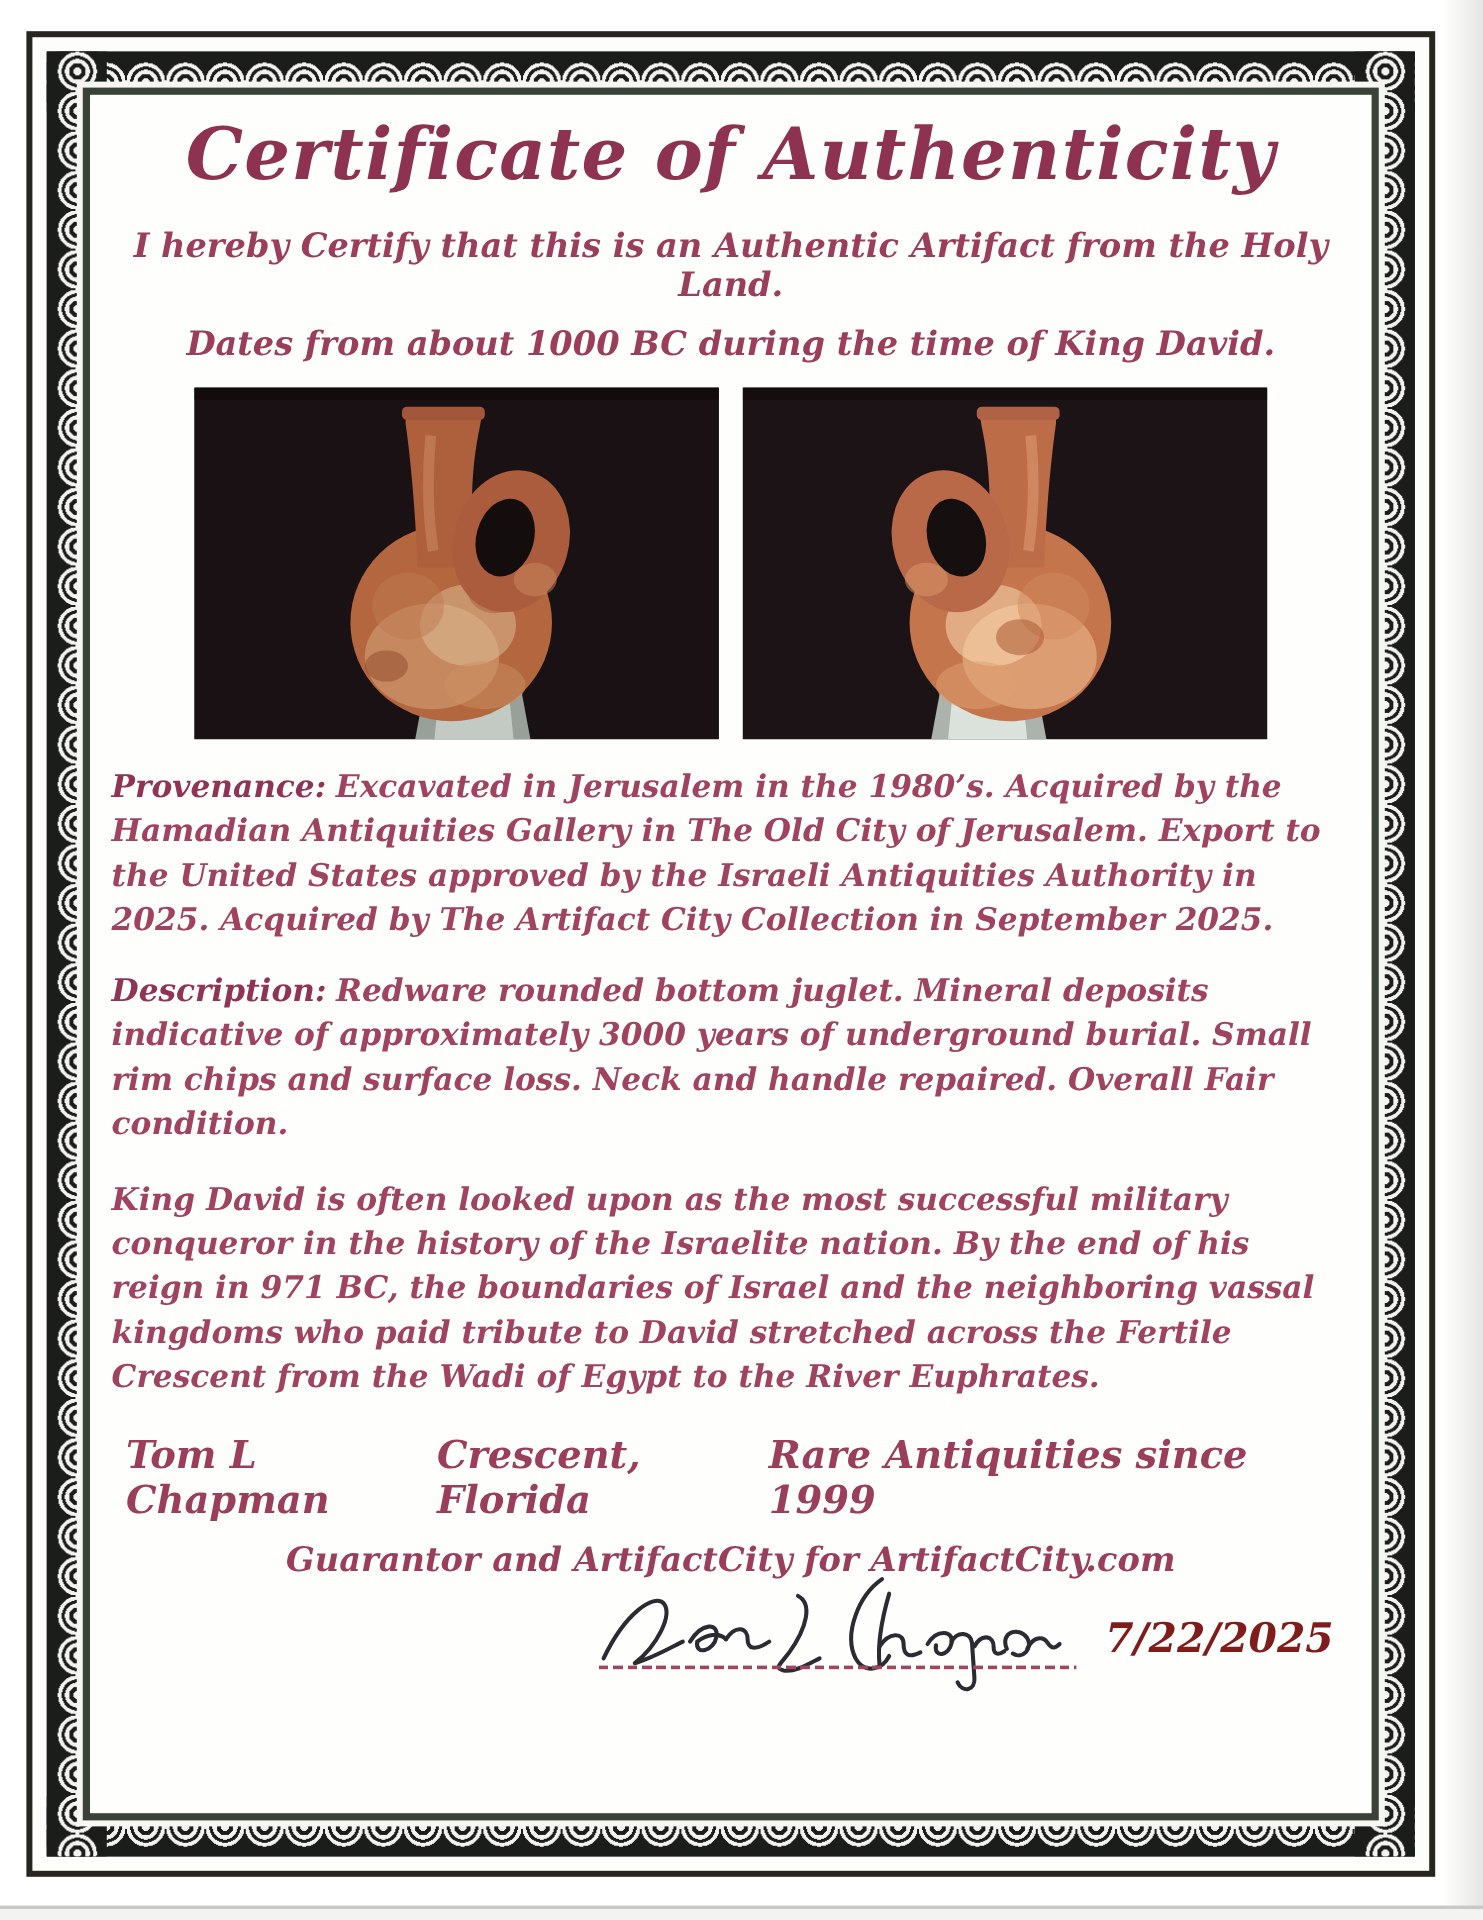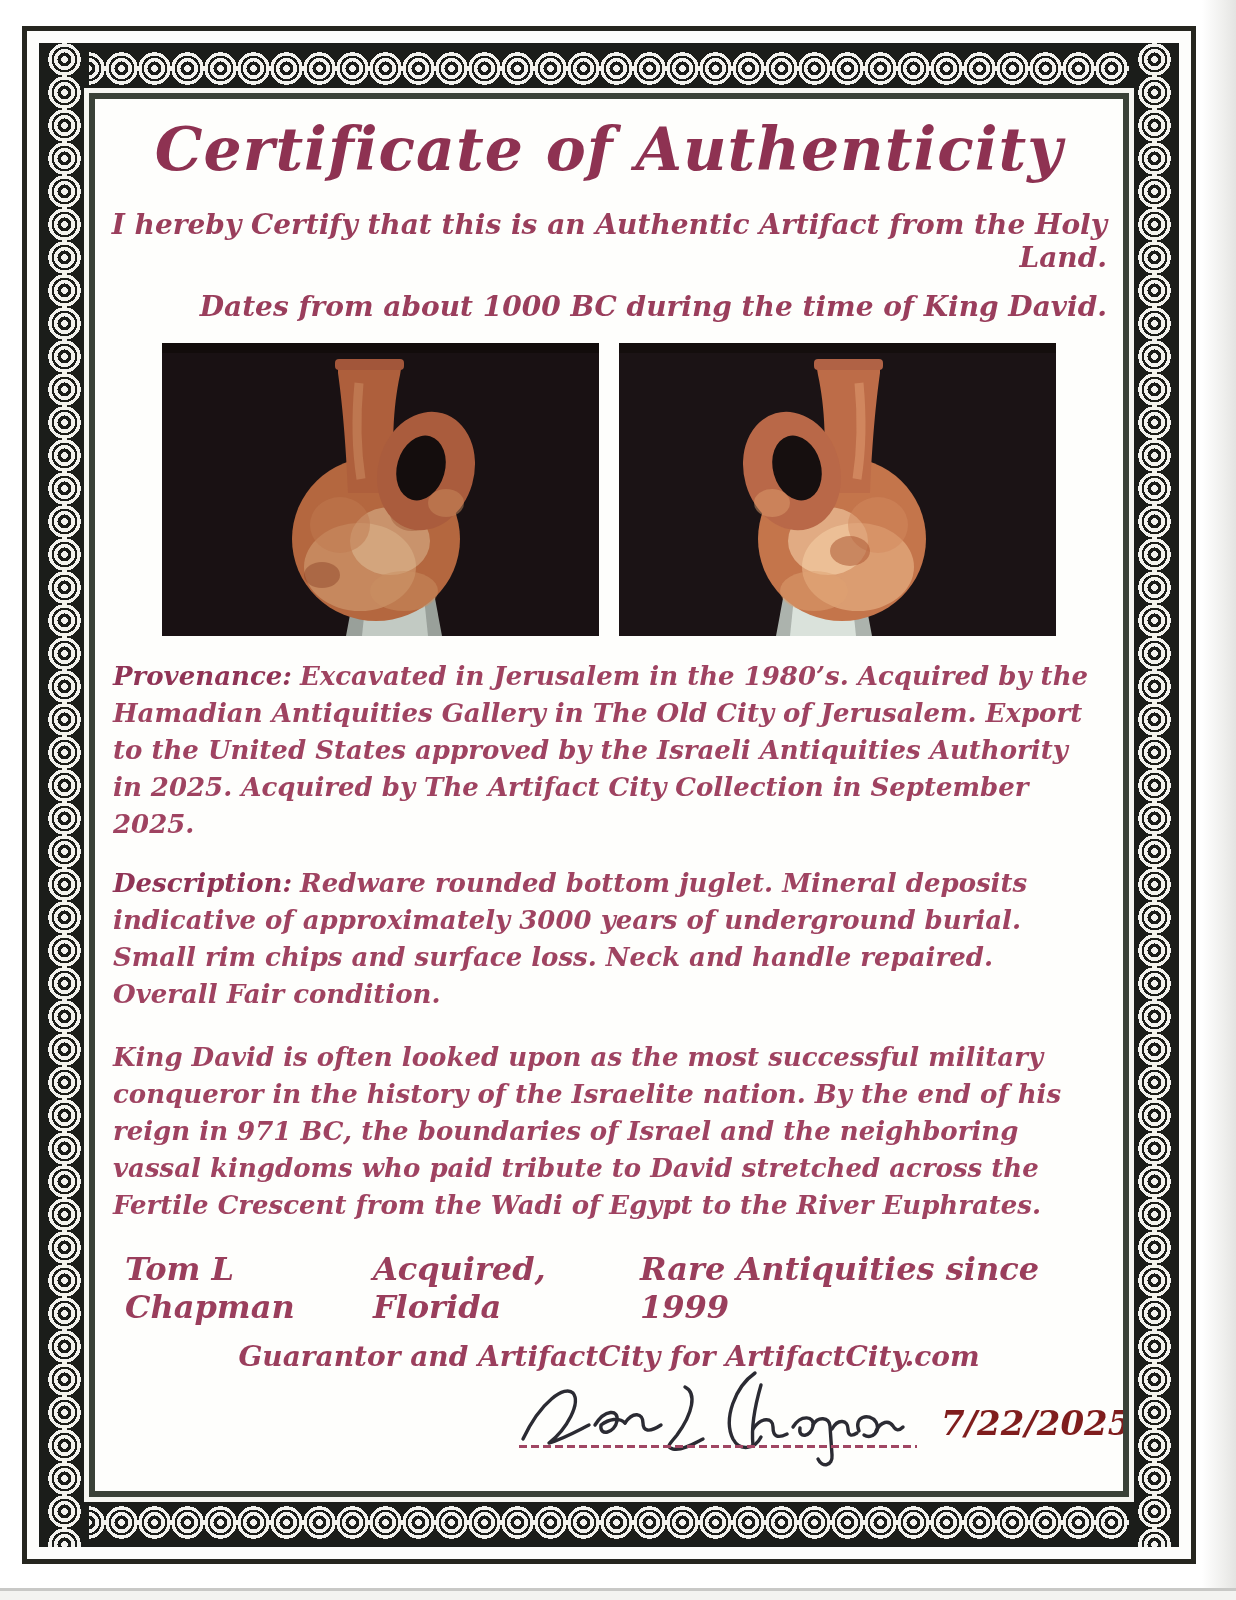--- a/index.html
+++ b/index.html
@@ -14,21 +14,21 @@
   .scan-line-bottom{position:absolute;left:0;top:1588px;width:100%;height:3px;background:#c8c8c6;}
   .scan-below{position:absolute;left:0;top:1591px;width:100%;height:9px;background:#f3f3f1;}
 
   
   .outer-frame{
     position:absolute;left:22px;top:26px;width:1174px;height:1538px;
     border:5px solid #26261f;padding:12px;box-sizing:border-box;background:#fdfdfb;
   }
   .band{
     position:relative;width:100%;height:100%;box-sizing:border-box;
-    background:#1b1d1a;padding:50px;
+    background:#1b1d1a;padding:30px;
   }
   .strip{position:absolute;background-color:#1b1d1a;z-index:1;
     background-image:radial-gradient(circle at center,
       #f2f2ee 0 3.5px,#1b1d1a 3.5px 7px,
       #f2f2ee 7px 10.5px,#1b1d1a 10.5px 13px,
       #f2f2ee 13px 16.2px,#1b1d1a 16.2px);
     background-size:33px 33px;}
   .strip.left {top:0;bottom:0;left:0;width:50px;background-repeat:repeat-y;background-position:center 0;}
   .strip.right{top:0;bottom:0;right:0;width:50px;background-repeat:repeat-y;background-position:center 0;}
   .strip.top   {top:0;left:0;right:0;height:50px;background-repeat:repeat-x;background-position:0 center;}
@@ -36,21 +36,21 @@
 
   .inner-box{
     position:relative;z-index:2;width:100%;height:100%;box-sizing:border-box;
     background:#fefefc;border:6px solid #3a4138;box-shadow:0 0 0 5px #f6f6f2;
     padding:0 16px;overflow:hidden;
   }
   .title{
     margin:16px 0 0;text-align:center;font-style:italic;font-weight:700;
     font-size:60px;line-height:1.15;color:#8e3252;letter-spacing:1px;
   }
-  .certify{margin-top:24px;text-align:right;font-style:italic;font-weight:700;
+  .certify{margin-top:24px;text-align:center;font-style:italic;font-weight:700;
     font-size:28px;color:#9a3e5c;}
   .certify.second{margin-top:16px;}
 
   .photos{margin-top:20px;display:flex;justify-content:center;gap:20px;}
   .photo{width:437px;height:293px;background:#191113;}
   .photo svg{display:block;width:437px;height:293px;}
   .photo.flip svg{transform:scaleX(-1);filter:brightness(1.12) saturate(.92);}
 
   .para{margin-top:22px;font-style:italic;font-weight:600;font-size:26px;
     line-height:37px;color:#9f4361;padding:0 2px;}
@@ -138,21 +138,21 @@
 
 
         <div class="para"><span class="lbl">Provenance:</span><span>Excavated in Jerusalem in the 1980’s. Acquired by the Hamadian Antiquities Gallery in The Old City of Jerusalem. Export to the United States approved by the Israeli Antiquities Authority in 2025. Acquired by The Artifact City Collection in September 2025.</span></div>
 
         <div class="para"><span class="lbl">Description:</span><span>Redware rounded bottom juglet. Mineral deposits indicative of approximately 3000 years of underground burial. Small rim chips and surface loss. Neck and handle repaired. Overall Fair condition.</span></div>
 
         <div class="para history">King David is often looked upon as the most successful military conqueror in the history of the Israelite nation. By the end of his reign in 971 BC, the boundaries of Israel and the neighboring vassal kingdoms who paid tribute to David stretched across the Fertile Crescent from the Wadi of Egypt to the River Euphrates.</div>
 
         <div class="names-row">
           <span>Tom L Chapman</span>
-          <span>Acquired, Florida</span>
+          <span>Crescent, Florida</span>
           <span>Rare Antiquities since 1999</span>
         </div>
 
         <div class="guarantor">Guarantor and ArtifactCity for ArtifactCity.com</div>
 
         <div class="sig-row">
           <svg class="sig-svg" viewBox="0 0 400 112" aria-label="Tom L Chapman">
             <g fill="none" stroke="#2b2b33" stroke-width="3.4" stroke-linecap="round" stroke-linejoin="round">
               <path d="M16,80 C34,42 58,26 66,34 C74,44 60,70 42,84 C56,80 70,72 82,66"></path>
               <path d="M88,66 C98,50 112,50 110,62 C108,74 92,78 94,66 C102,60 112,58 118,64"></path>

